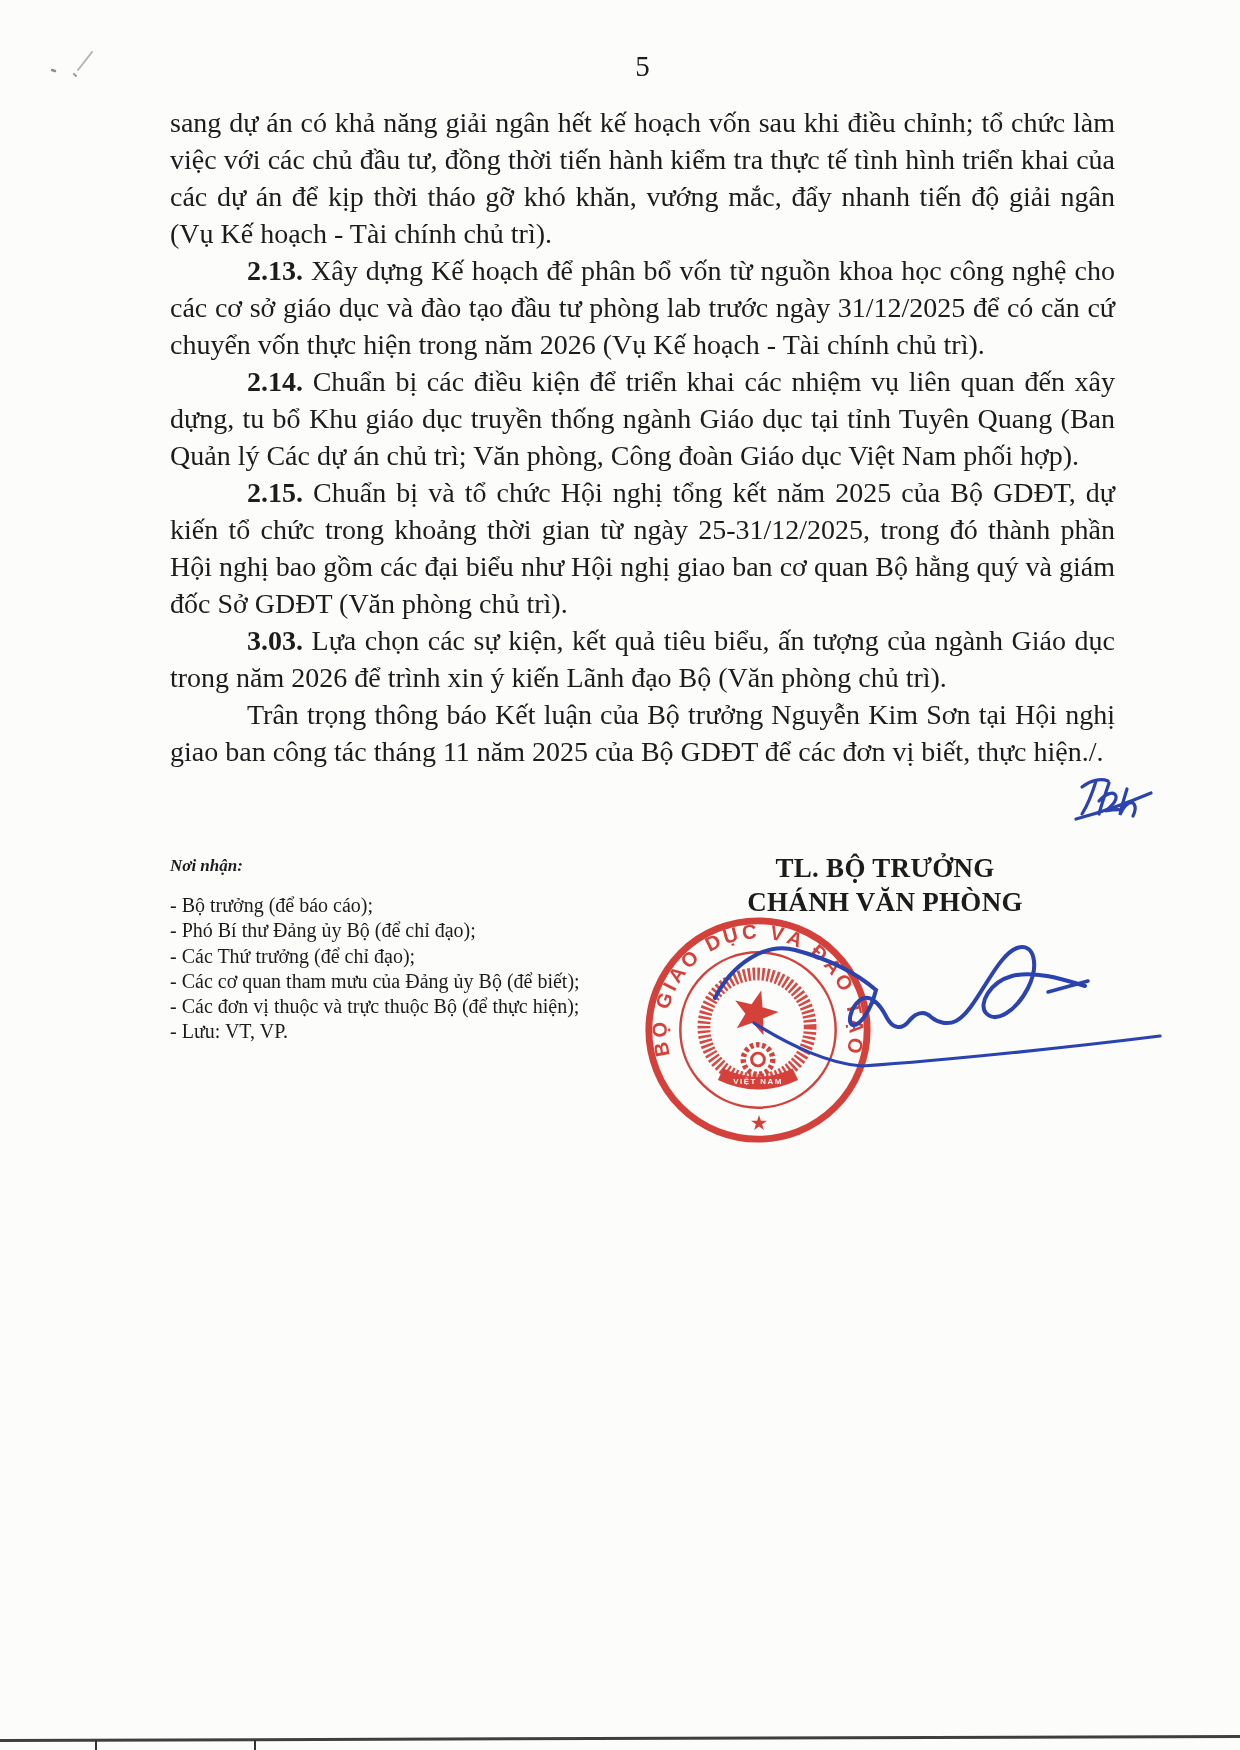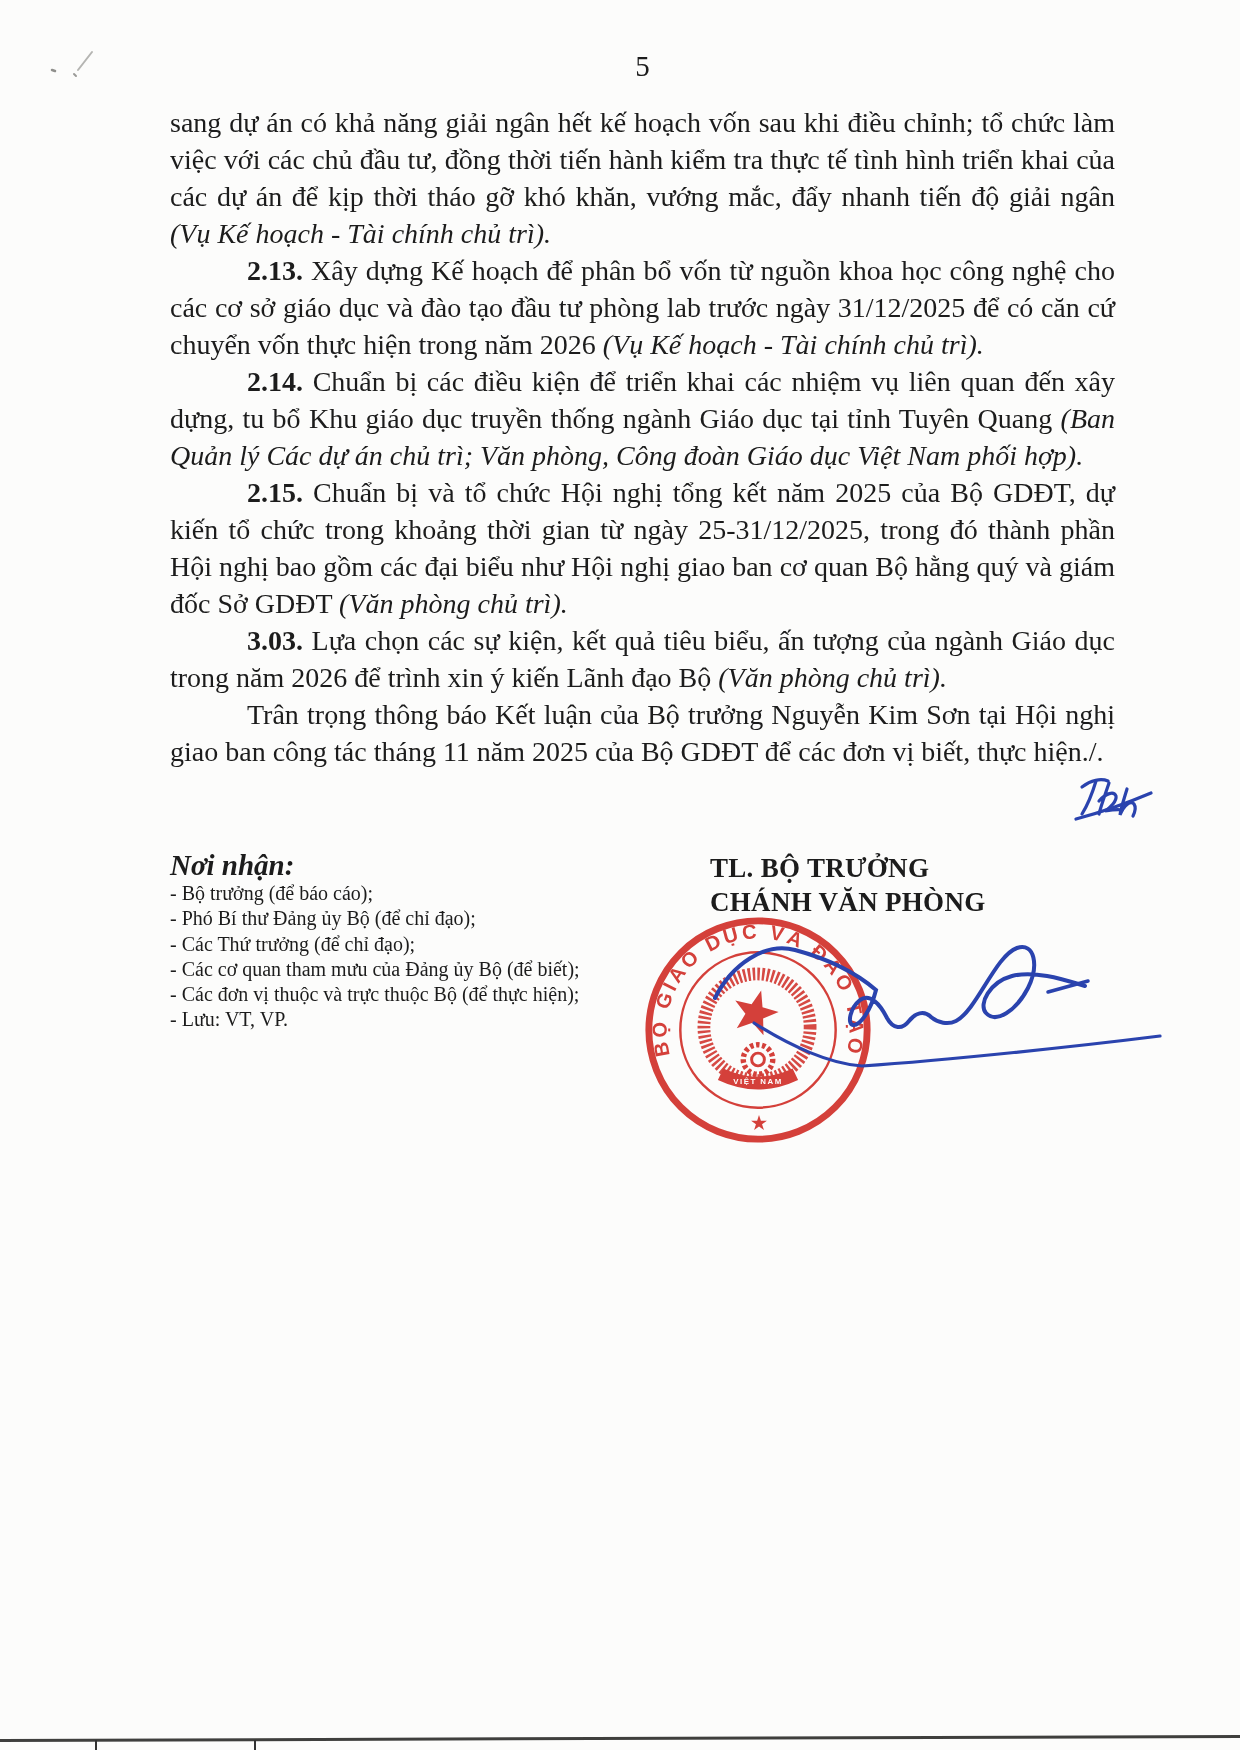--- a/index.html
+++ b/index.html
@@ -19,32 +19,32 @@
     position: absolute; top: 50px; left: 170px; width: 945px;
     text-align: center; font-size: 29px;
   }
   .doc-body {
     position: absolute; top: 104px; left: 170px; width: 945px;
     font-size: 28px; line-height: 37px; text-align: justify;
   }
   .para { margin: 0; }
   .para.indent { text-indent: 77px; }
   .num { font-weight: bold; }
-  .it { font-style: italic; }
+  .it { }
   .recipients {
     position: absolute; top: 852px; left: 170px; width: 470px;
   }
   .recipients-title {
-    font-weight: bold; font-style: italic; font-size: 29px; line-height: 27px;
-    margin-bottom: 2px;
+    font-weight: bold; font-style: italic; font-size: 17px; line-height: 27px;
+    margin-bottom: 14px;
   }
   .recipient-item { font-size: 20px; line-height: 25.3px; }
   .sign-heading {
     position: absolute; top: 851px; left: 710px; width: 350px;
-    font-weight: bold; font-size: 27px; line-height: 34px;
+    text-align: center; font-weight: bold; font-size: 27px; line-height: 34px;
     letter-spacing: 0.3px; z-index: 5;
   }
   .signer-name {
     position: absolute; top: 1099px; left: 725px; width: 350px;
     text-align: center; font-weight: bold; font-size: 29px; z-index: 6;
   }
   .seal {
     position: absolute; top: 912px; left: 640px; width: 236px; height: 236px;
     z-index: 2; opacity: 0.9;
   }

